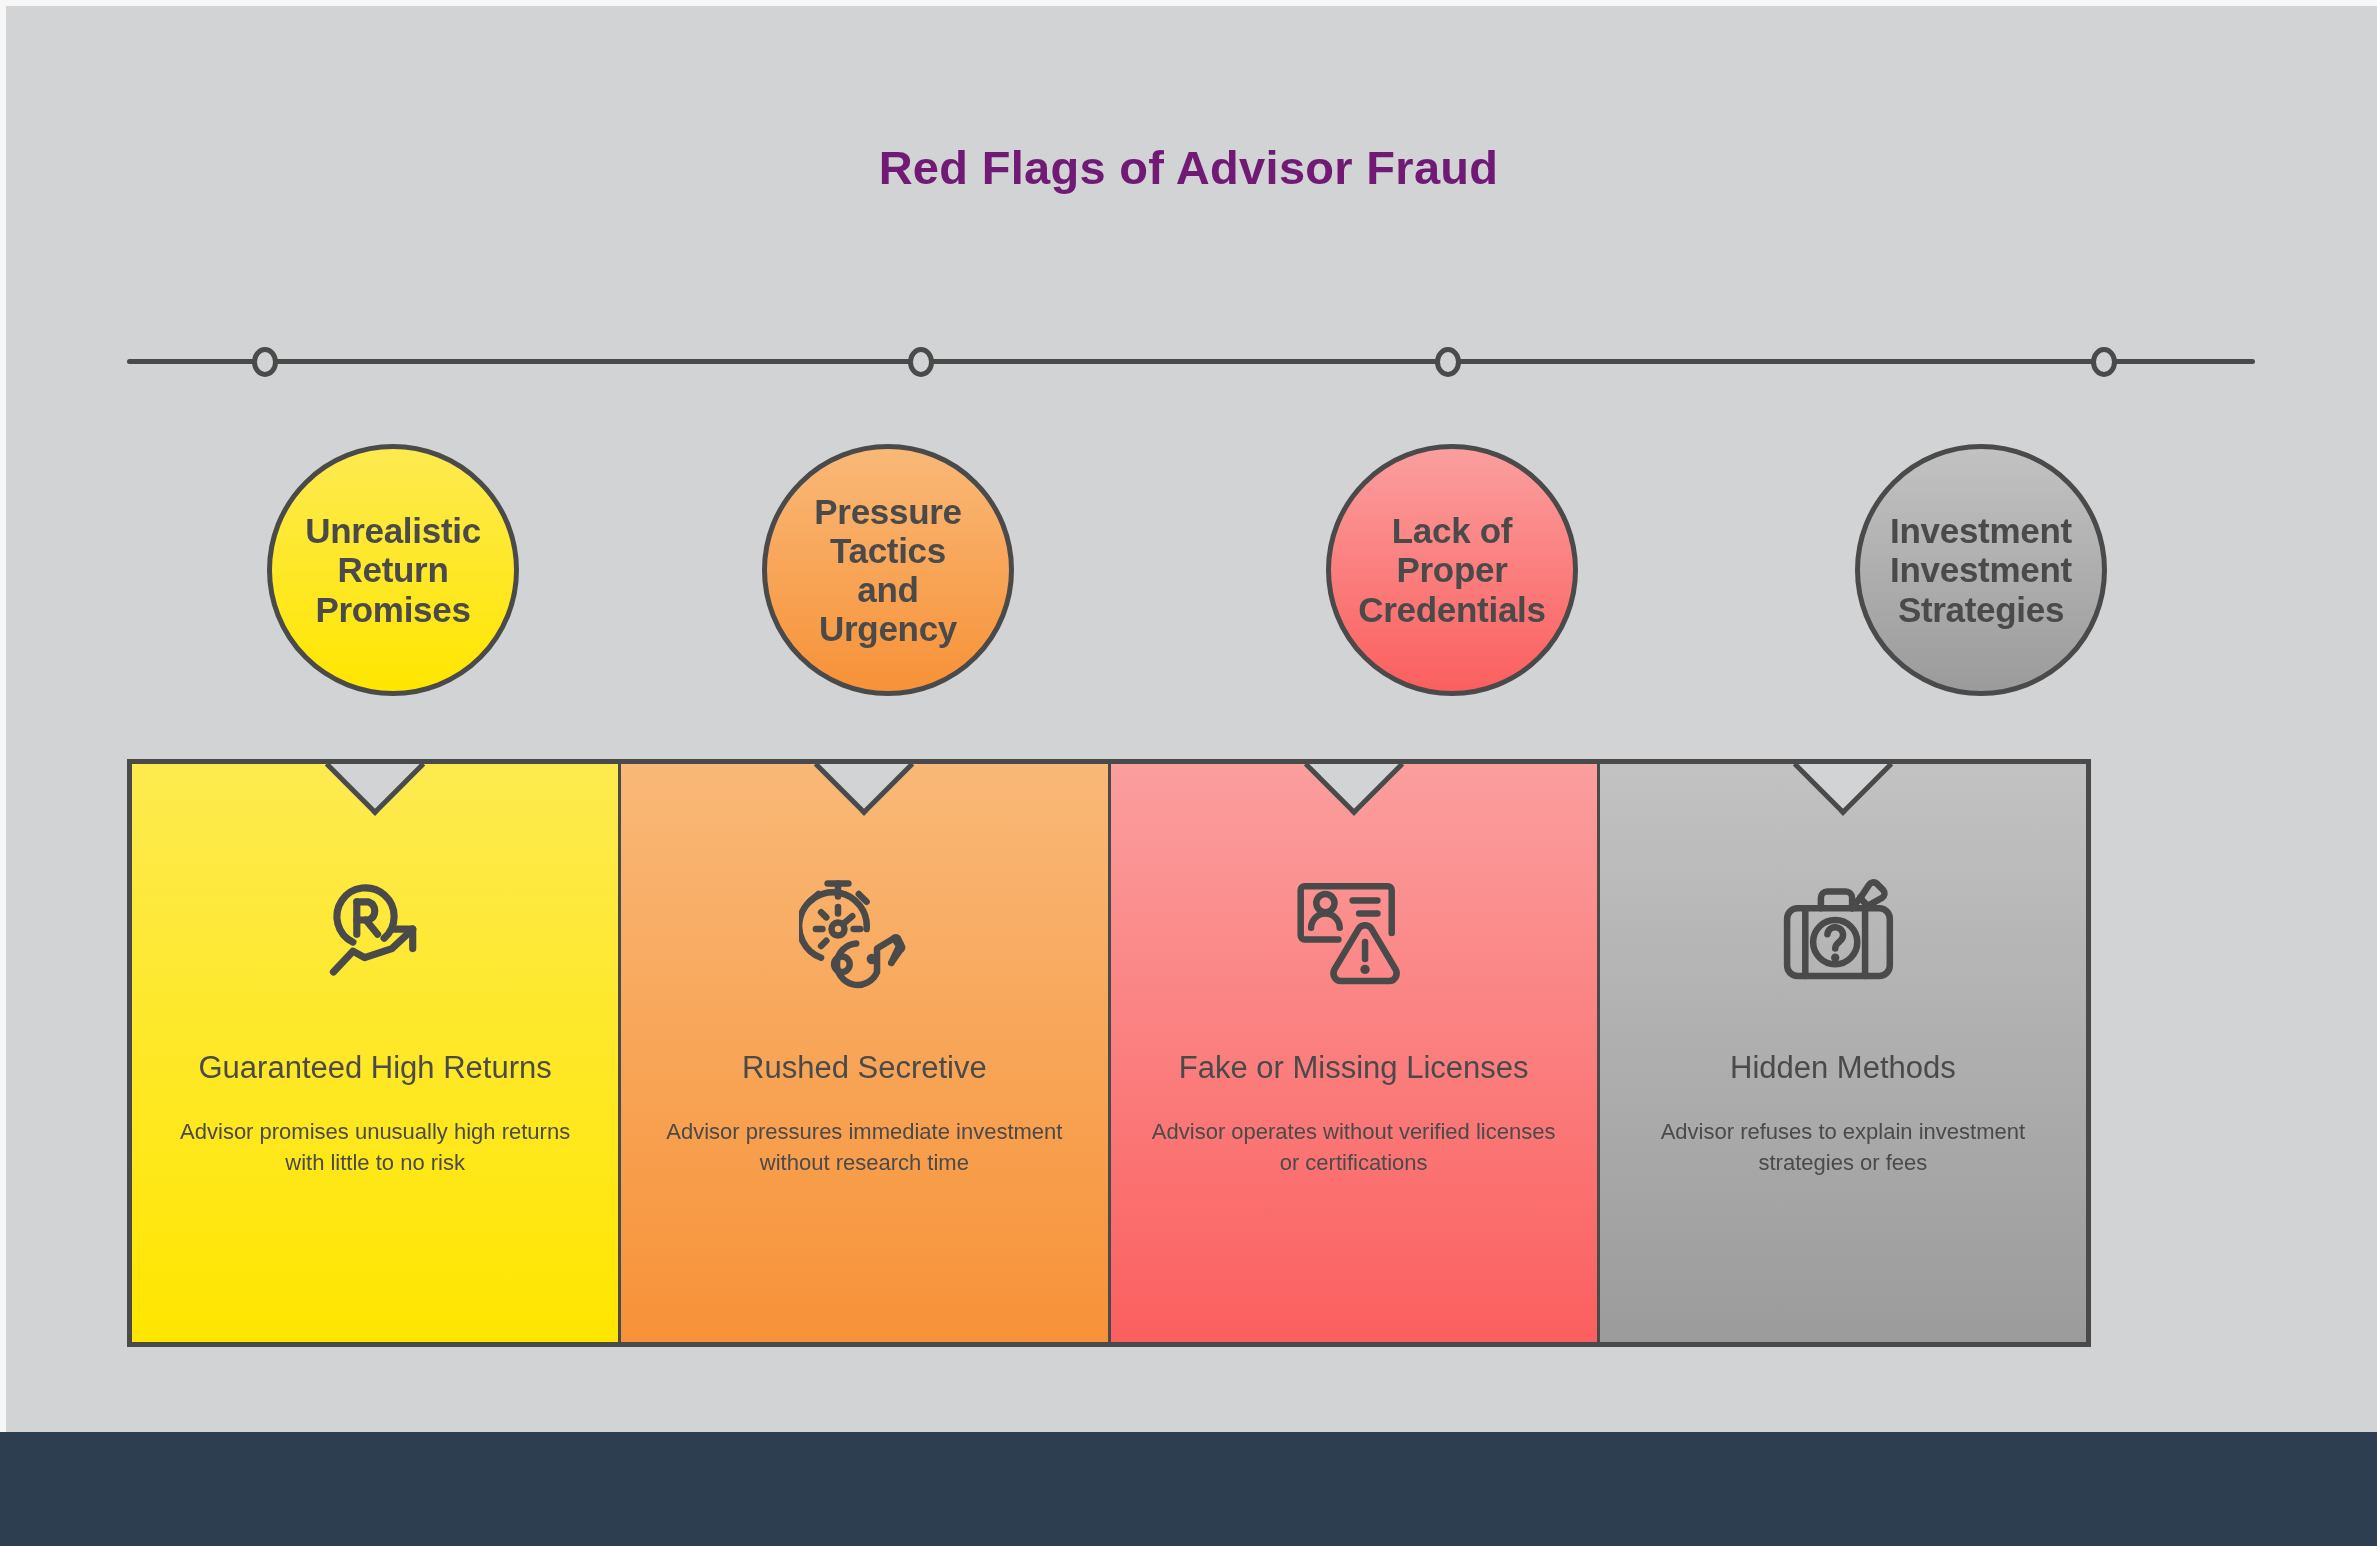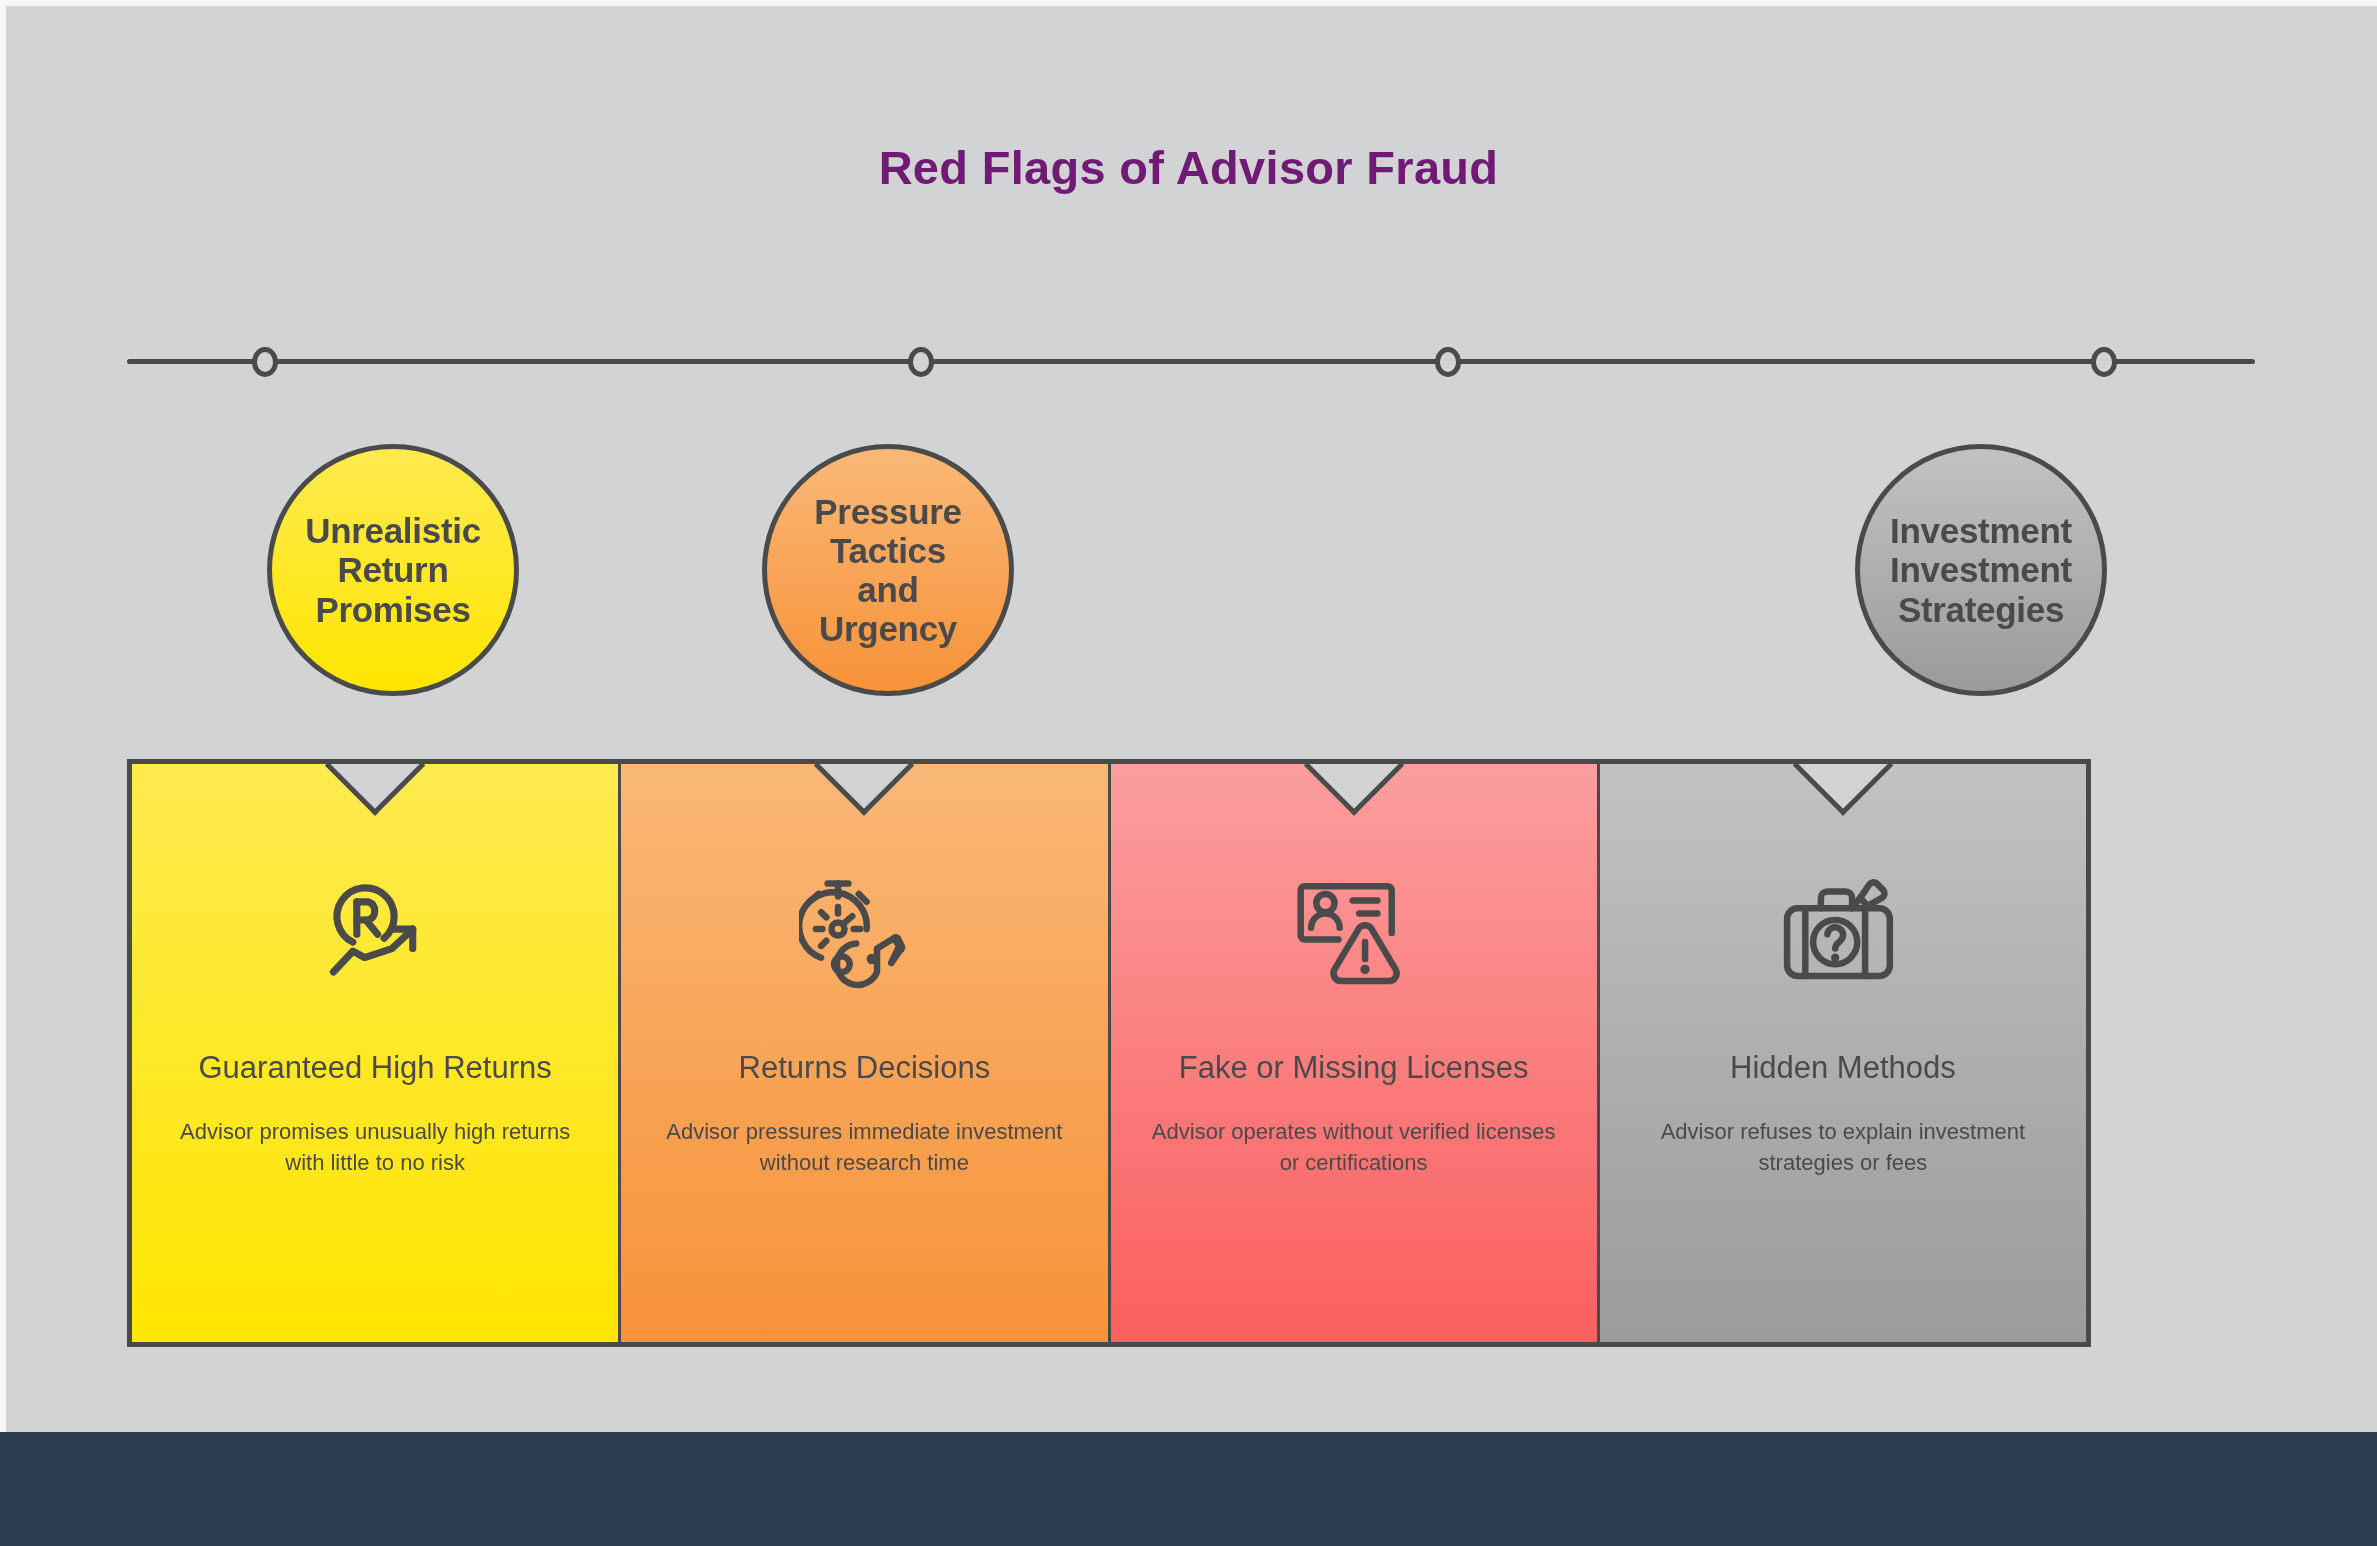--- a/index.html
+++ b/index.html
@@ -181,20 +181,27 @@
 
     <div class="bubble" style="left:888px; background:linear-gradient(180deg,#f9b877 0%,#f79238 100%);">
       <div class="bubble-label">
         <div>Pressure</div>
         <div>Tactics</div>
         <div>and</div>
         <div>Urgency</div>
       </div>
     </div>
 
+    <div class="bubble" style="left:1452px; background:linear-gradient(180deg,#fb9e9e 0%,#fb5f5f 100%);">
+      <div class="bubble-label">
+        <div>Lack of</div>
+        <div>Proper</div>
+        <div>Credentials</div>
+      </div>
+    </div>
 
     <div class="bubble" style="left:1981px; background:linear-gradient(180deg,#c2c2c2 0%,#9b9b9b 100%);">
       <div class="bubble-label">
         <div>Investment</div>
         <div>Investment</div>
         <div>Strategies</div>
       </div>
     </div>
 
   </div>
@@ -237,21 +244,21 @@
 
           <circle cx="30" cy="47" r="5"></circle>
           <path d="M34 43 L41 37"></path>
 
           <path d="M44 58 A16 16 0 1 0 60 80 L60 62 L73 54 L77 60 L71 73"></path>
           <path d="M73 54 A2 2 0 0 1 76 54 L79 60 A2 2 0 0 1 78 63 L71 73"></path>
           <circle cx="56" cy="70" r="4" fill="#4a4a4a" stroke="none"></circle>
           <circle cx="33" cy="74" r="6"></circle>
         </svg>
       </div>
-      <div class="card-heading">Returns Decisions</div>
+      <div class="card-heading">Rushed Secretive</div>
       <div class="card-desc">Advisor pressures immediate investment without research time</div>
     </div>
 
     <div class="card" style="background:linear-gradient(180deg,#fb9e9e 0%,#fb5f5f 100%);">
       <div class="notch"></div>
       <div class="card-icon">
         <svg viewBox="0 0 100 100" fill="none" stroke="#4a4a4a" stroke-width="5" stroke-linecap="round" stroke-linejoin="round">
 
           <path d="M38 55 L12 55 A3 3 0 0 1 9 52 L9 17 A3 3 0 0 1 12 14 L76 14 A3 3 0 0 1 79 17 L79 50"></path>
           <circle cx="28" cy="27" r="7"></circle>

